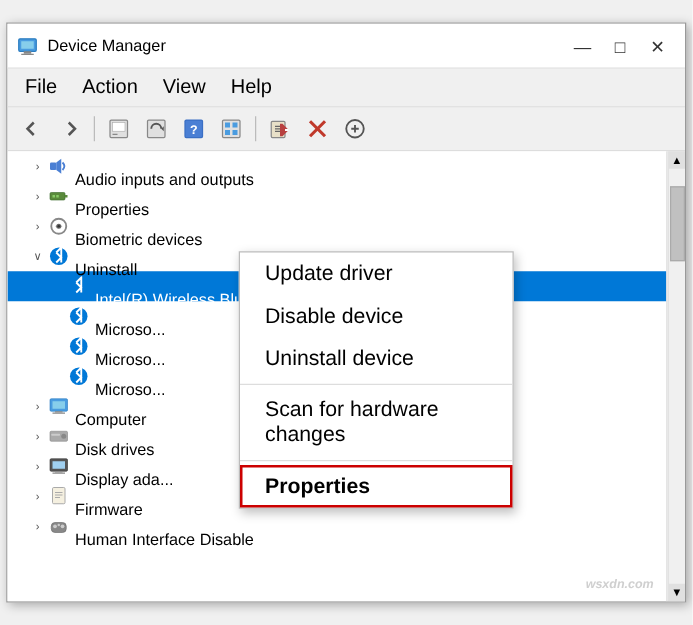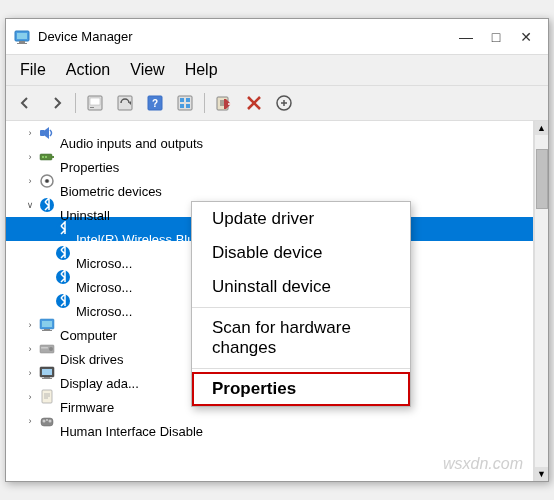--- a/index.html
+++ b/index.html
@@ -219,23 +219,24 @@
     .ctx-item.properties {
       font-weight: 700;
       outline: 2px solid #c00;
       outline-offset: -2px;
     }
 
     .watermark {
       position: absolute;
       bottom: 8px;
       right: 10px;
-      font-size: 16px;
+      font-size: 10px;
       color: rgba(160,160,160,0.5);
       font-style: italic;
+      font-weight: bold;
     }
   </style>
 </head>
 <body>
 
 <div class="window">
 
   <div class="title-bar">
     <div class="title-bar-icon">
       <svg width="16" height="16" viewBox="0 0 16 16">

